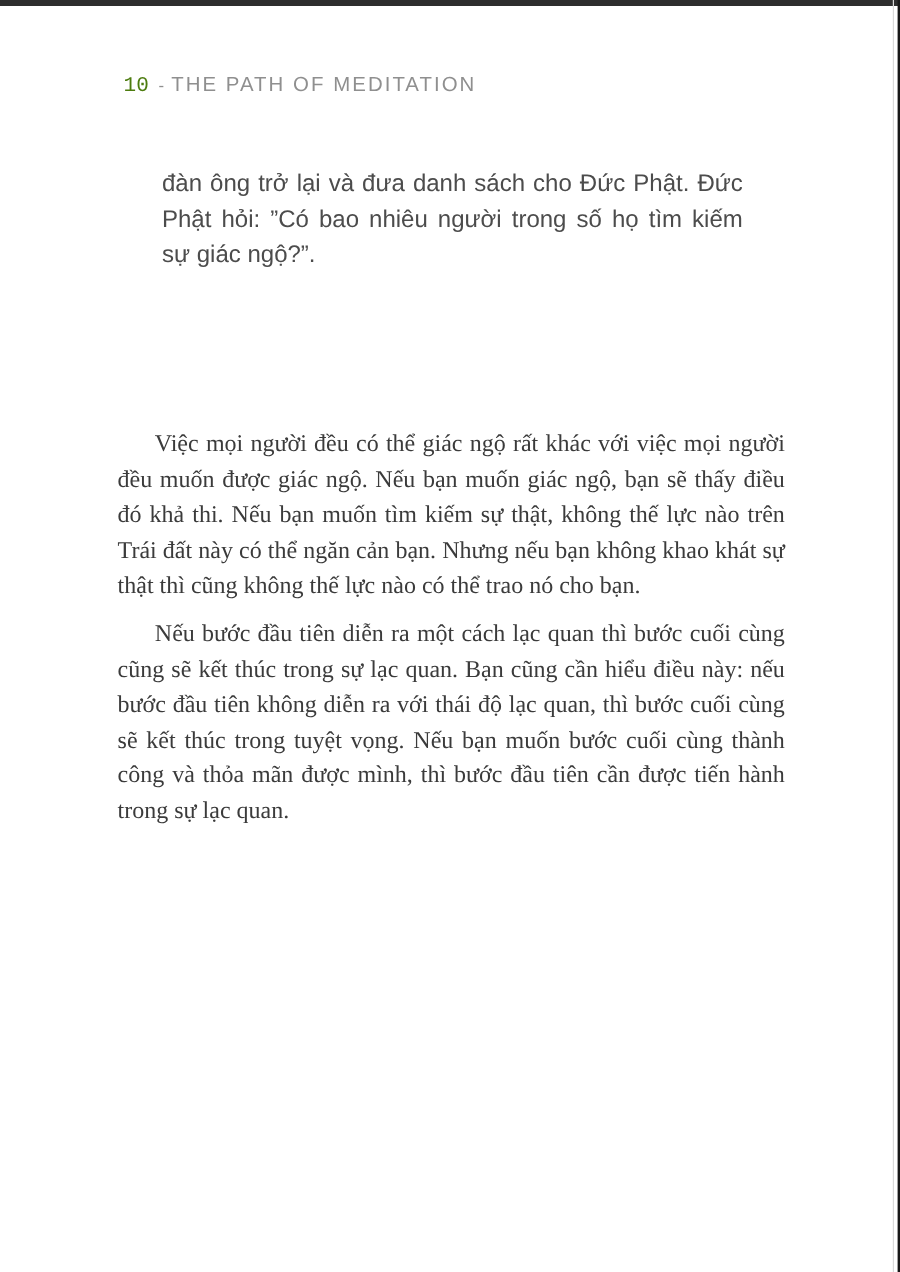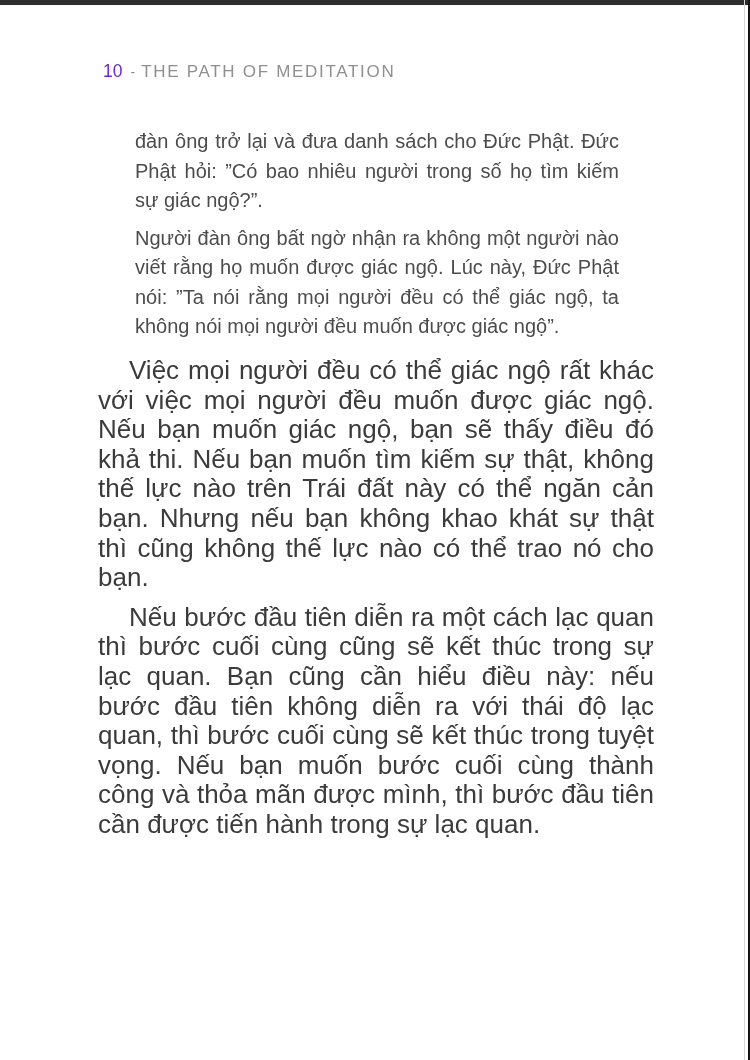--- a/index.html
+++ b/index.html
@@ -36,23 +36,23 @@
 
   .running-header {
     position: absolute;
     top: 61px;
     left: 103px;
     white-space: nowrap;
     line-height: 20px;
   }
 
   .page-num {
-    font-family: Liberation Sans, sans-serif;
+    font-family: Liberation Mono, monospace;
     font-size: 17.5px;
-    color: #6d28d9;
+    color: #4d7c0f;
     margin-right: 8px;
   }
 
   .header-sep {
     font-family: "Liberation Sans", "DejaVu Sans", sans-serif;
     font-size: 14px;
     color: #8f8f8f;
     margin-right: 6px;
   }
 
@@ -67,29 +67,29 @@
     position: absolute;
     top: 127px;
     left: 135px;
     width: 484px;
     font-family: "Liberation Sans", "DejaVu Sans", sans-serif;
     font-size: 20px;
     line-height: 29.5px;
     color: #4c4c4c;
     text-align: justify;
   }
-  .quote-block p { margin: 0 0 8px 0; }
+  .quote-block p { margin: 12px 0 8px 0; }
 
   .body-text {
     position: absolute;
     top: 356px;
     left: 98px;
     width: 556px;
-    font-family: Liberation Sans, sans-serif;
-    font-size: 26px;
+    font-family: Liberation Serif, serif;
+    font-size: 20px;
     line-height: 29.6px;
     color: #3b3b3b;
     text-align: justify;
   }
   .body-text p {
     margin: 0 0 10px 0;
     text-indent: 31px;
   }
 </style>
 </head>
@@ -100,21 +100,20 @@
   <div class="top-bar"></div>
   <div class="edge-line"></div>
   <div class="right-bar"></div>
 
   <header class="running-header">
     <span class="page-num">10</span><span class="header-sep">-</span><span class="book-title">THE PATH OF MEDITATION</span>
   </header>
 
   <section class="quote-block">
     <p>đàn ông trở lại và đưa danh sách cho Đức Phật. Đức Phật hỏi: ”Có bao nhiêu người trong số họ tìm kiếm sự giác ngộ?”.</p>
-    <p>Người đàn ông bất ngờ nhận ra không một người nào viết rằng họ muốn được giác ngộ. Lúc này, Đức Phật nói: ”Ta nói rằng mọi người đều có thể giác ngộ, ta không nói mọi người đều muốn được giác ngộ”.</p>
   </section>
 
   <section class="body-text">
     <p>Việc mọi người đều có thể giác ngộ rất khác với việc mọi người đều muốn được giác ngộ. Nếu bạn muốn giác ngộ, bạn sẽ thấy điều đó khả thi. Nếu bạn muốn tìm kiếm sự thật, không thế lực nào trên Trái đất này có thể ngăn cản bạn. Nhưng nếu bạn không khao khát sự thật thì cũng không thế lực nào có thể trao nó cho bạn.</p>
     <p>Nếu bước đầu tiên diễn ra một cách lạc quan thì bước cuối cùng cũng sẽ kết thúc trong sự lạc quan. Bạn cũng cần hiểu điều này: nếu bước đầu tiên không diễn ra với thái độ lạc quan, thì bước cuối cùng sẽ kết thúc trong tuyệt vọng. Nếu bạn muốn bước cuối cùng thành công và thỏa mãn được mình, thì bước đầu tiên cần được tiến hành trong sự lạc quan.</p>
   </section>
 
 </div>
 
 </body></html>

